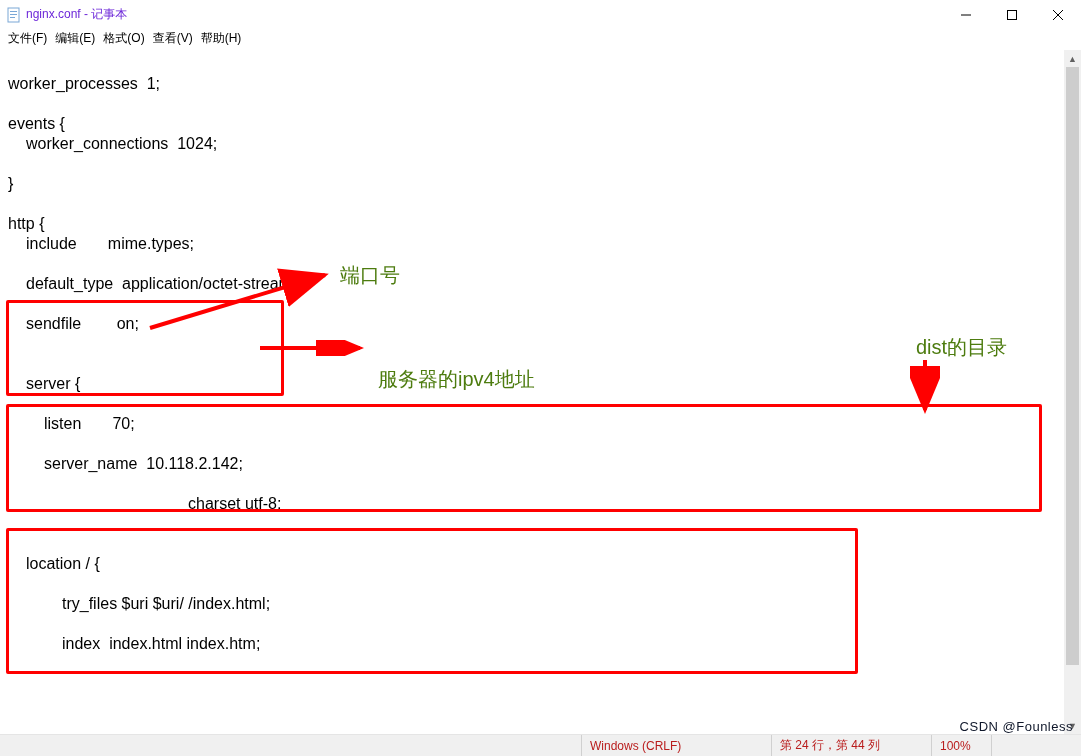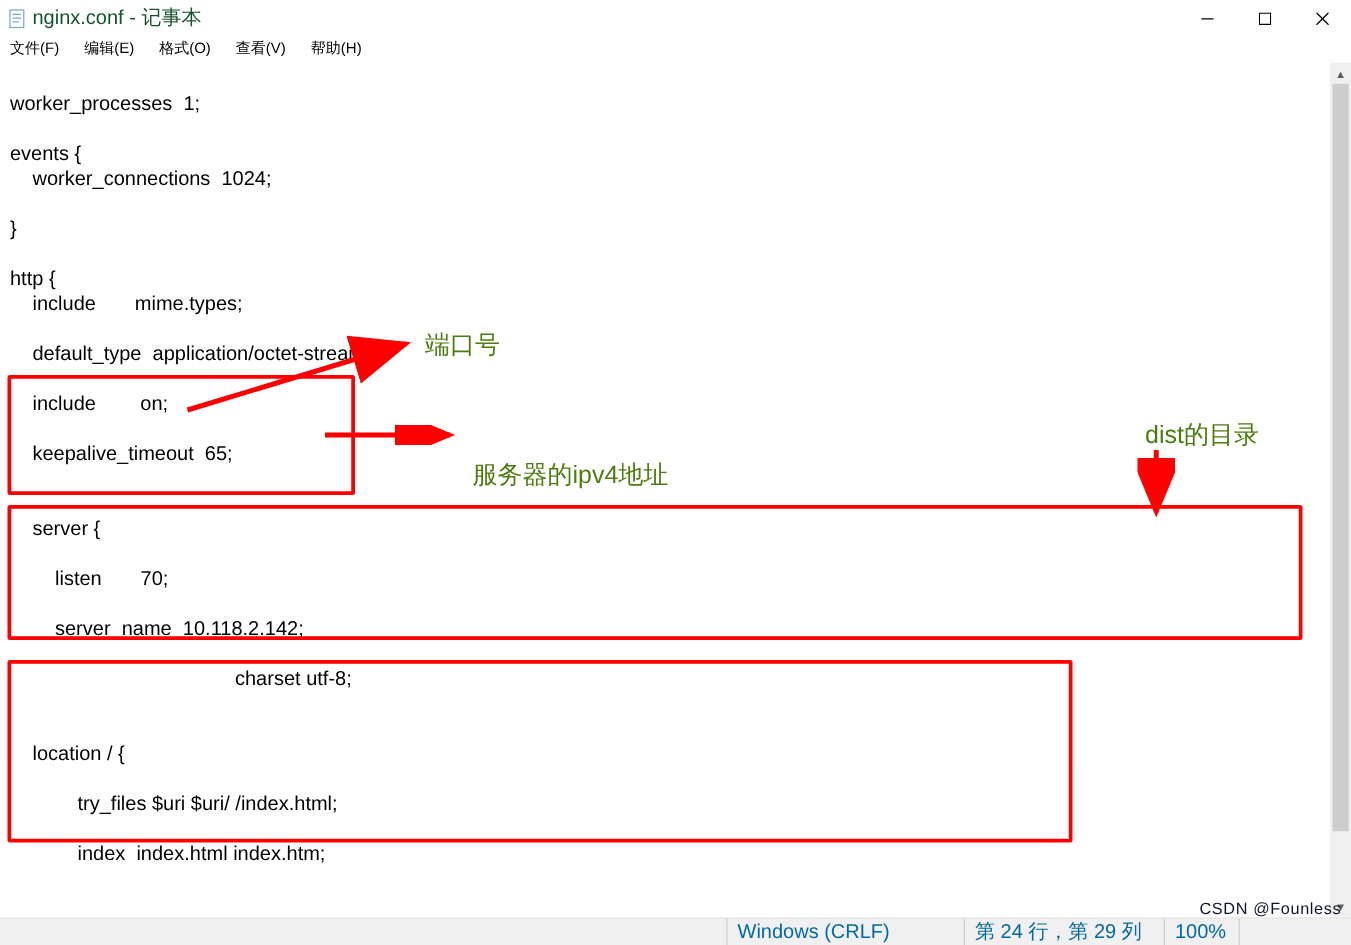--- a/index.html
+++ b/index.html
@@ -1,38 +1,38 @@
 <!DOCTYPE html>
 <html><head>
 <meta charset="utf-8">
 <style>
   * { box-sizing: border-box; }
   html, body { margin: 0; padding: 0; width: 1081px; height: 756px; font-family: "Segoe UI", "Microsoft YaHei", sans-serif; font-size: 12px; background:#fff; overflow:hidden; position:relative; }
   
   .titlebar { height: 30px; display:flex; align-items:center; padding-left:6px; border-bottom:1px solid #fff; }
   .titlebar .icon { width:16px; height:16px; display:inline-flex; align-items:center; justify-content:center; margin-right:4px; }
-  .titlebar .title { font-size:16px; color:#14532d; }
+  .titlebar .title { font-size:12px; color:#6d28d9; }
   .winbtns { margin-left:auto; display:flex; }
   .winbtn { width:46px; height:30px; display:flex; align-items:center; justify-content:center; color:#000; }
   
-  .menubar { height:20px; display:flex; padding-left:4px; gap:12px; font-size:12px; }
+  .menubar { height:20px; display:flex; padding-left:4px; gap:0; font-size:12px; }
   .menubar span { padding:0 4px; }
   
   .editor-container { position:absolute; top:50px; left:0; right:0; bottom:22px; overflow:hidden; }
   .editor { position:absolute; inset:0; padding:4px 6px 4px 8px; font-family: "Segoe UI", "Microsoft YaHei", sans-serif; font-size:16px; line-height:20px; color:#000; white-space:pre; }
   .ind1 { padding-left: 18px; display:block; }
   .ind2 { padding-left: 36px; display:block; }
   .ind3 { padding-left: 54px; display:block; }
   
   .vscroll { position:absolute; top:0; right:0; bottom:0; width:17px; background:#f0f0f0; display:flex; flex-direction:column; }
   .vscroll .arrow { height:17px; display:flex; align-items:center; justify-content:center; color:#606060; font-size:9px; }
   .vscroll .track { flex:1; position:relative; }
   .vscroll .thumb { position:absolute; left:2px; right:2px; top:0; height:92%; background:#cdcdcd; }
 
-  .statusbar { position:absolute; bottom:0; left:0; right:0; height:22px; border-top:1px solid #e5e5e5; background:#f0f0f0; display:flex; align-items:center; font-size:16px; color:#0369a1; }
+  .statusbar { position:absolute; bottom:0; left:0; right:0; height:22px; border-top:1px solid #e5e5e5; background:#f0f0f0; display:flex; align-items:center; font-size:12px; color:#b91c1c; }
   .statusbar .cell { border-left:1px solid #d0d0d0; padding:0 8px; height:100%; display:flex; align-items:center; }
   
   .anno-box { position:absolute; border:3px solid #ff0000; border-radius:2px; pointer-events:none; }
   .anno-text { position:absolute; color:#4d7c0f; font-family:"Microsoft YaHei",sans-serif; font-size:20px; pointer-events:none; }
   .arrow-svg { position:absolute; pointer-events:none; }
   
   .watermark { position:absolute; right:8px; bottom:22px; color:#0f172a; font-size:13px; letter-spacing:.5px; }
 </style>
 </head>
 <body>
@@ -79,22 +79,21 @@
   <div class="editor">
 <span>worker_processes  1;</span>
 <span></span>
 <span>events {</span>
 <span class="ind1">worker_connections  1024;</span>
 <span>}</span>
 <span></span>
 <span>http {</span>
 <span class="ind1">include       mime.types;</span>
 <span class="ind1">default_type  application/octet-stream;</span>
-<span class="ind1">include        on;</span>
-<span class="ind1">keepalive_timeout  65;</span>
+<span class="ind1">sendfile        on;</span>
 <span></span>
 <span class="ind1">server {</span>
 <span class="ind2">listen       70;</span>
 <span class="ind2">server_name  10.118.2.142;</span>
 <span style="padding-left:180px;display:block">charset utf-8;</span>
 <span></span>
 <span class="ind1">location / {</span>
 <span class="ind3">try_files $uri $uri/ /index.html;</span>
 <span class="ind3">index  index.html index.htm;</span>
 
@@ -148,18 +147,18 @@
   </svg>
 
   <div class="anno-text" style="left:340px; top:212px;">端口号</div>
   <div class="anno-text" style="left:378px; top:288px;margin-top:28px;">服务器的ipv4地址</div>
   <div class="anno-text" style="left:916px; top:284px;">dist的目录</div>
 </div>
 
 <div class="statusbar">
   <div style="flex:1"></div>
   <div class="cell" style="width:190px;justify-content:flex-start">Windows (CRLF)</div>
-  <div class="cell" style="width:160px;justify-content:flex-start">第 24 行，第 29 列</div>
+  <div class="cell" style="width:160px;justify-content:flex-start">第 24 行，第 44 列</div>
   <div class="cell" style="width:60px;justify-content:flex-start">100%</div>
   <div class="cell" style="width:90px"></div>
 </div>
 
 <div class="watermark">CSDN @Founless</div>
 
 </body></html>

